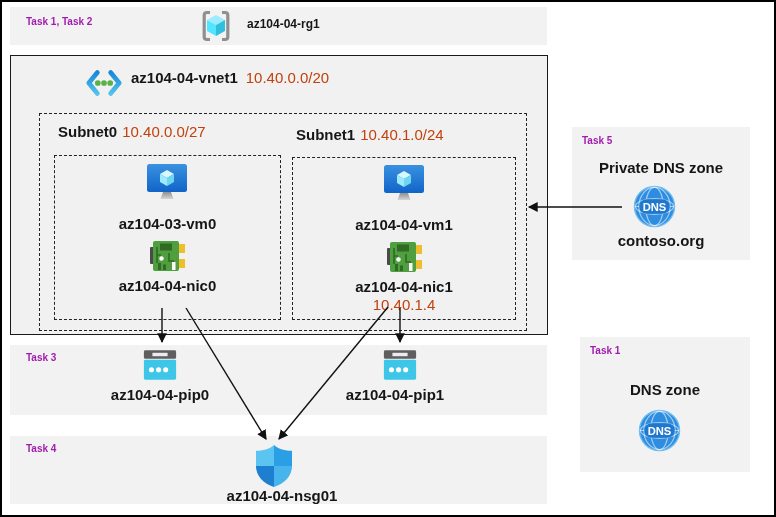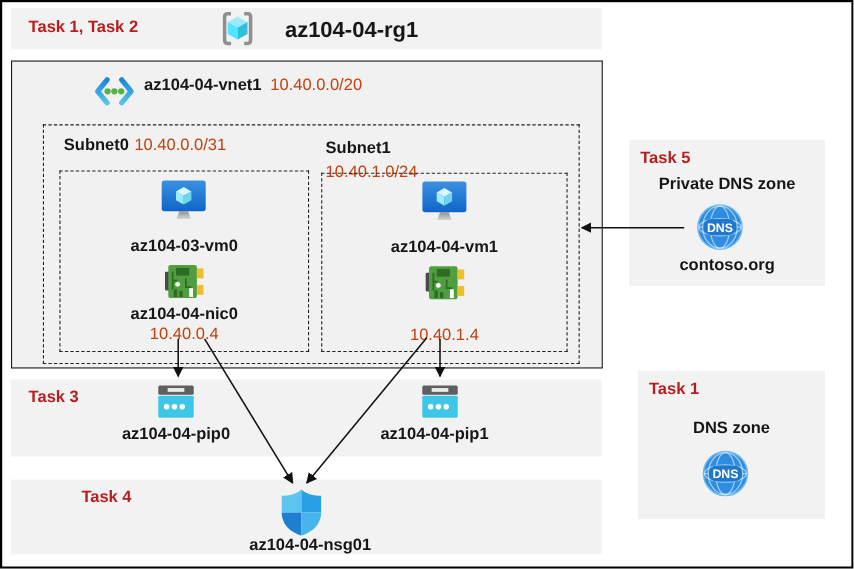--- a/index.html
+++ b/index.html
@@ -1,19 +1,19 @@
 <!DOCTYPE html>
 <html><head>
 <meta charset="utf-8">
 <style>
   html,body{margin:0;padding:0;background:#fff;font-family:"Liberation Sans",sans-serif;}
   #canvas{position:relative;width:776px;height:517px;box-sizing:border-box;border:2px solid #000;background:#fff;overflow:hidden;}
   .abs{position:absolute;}
   .band{background:#f2f2f2;}
-  .tasklabel{font-weight:bold;font-size:15px;color:#b91c1c;white-space:nowrap;text-align:right;}
+  .tasklabel{font-weight:bold;font-size:10px;color:#a21caf;white-space:nowrap;text-align:right;}
   .rname{font-weight:bold;font-size:15px;color:#161616;white-space:nowrap;}
   .dim{font-weight:normal;font-size:15px;color:#c2410c;white-space:nowrap;}
   .ctr{text-align:center;}
   .vnetbox{background:#f1f1f1;border:1px solid #1a1a1a;}
   .dashed{border:1px dashed #222;}
   .row{display:flex;align-items:flex-start;gap:8px;}
   svg{display:block;}
   #arrows{pointer-events:none;z-index:20;}
 </style>
 </head>
@@ -25,21 +25,21 @@
     <div class="abs tasklabel" style="left:16px;top:9px;">Task 1, Task 2</div>
     <div class="abs" style="left:188px;top:1px;">
       <svg width="36" height="36" viewBox="0 0 36 36">
         <path d="M12 4.5 H9 Q6.2 4.5 6.2 7.3 V28.7 Q6.2 31.5 9 31.5 H12" fill="none" stroke="#8f8f8f" stroke-width="3.2"></path>
         <path d="M24 4.5 H27 Q29.8 4.5 29.8 7.3 V28.7 Q29.8 31.5 27 31.5 H24" fill="none" stroke="#8f8f8f" stroke-width="3.2"></path>
         <polygon points="18,7 27,12 18,17 9,12" fill="#9cebff"></polygon>
         <polygon points="9,12 18,17 18,28 9,23" fill="#50e6ff"></polygon>
         <polygon points="27,12 18,17 18,28 27,23" fill="#32bedd"></polygon>
       </svg>
     </div>
-    <div class="abs rname" style="left:237px;top:10px;font-size:20px;margin-left:12px;">az104-04-rg1</div>
+    <div class="abs rname" style="left:237px;top:10px;font-size:12px;">az104-04-rg1</div>
   </div>
 
   <div class="abs vnetbox" style="left:8px;top:53px;width:536px;height:278px;">
     <div class="abs row" style="left:74px;top:13px;">
       <span>
         <svg width="38" height="28" viewBox="0 0 40 28">
           <defs>
             <linearGradient id="vng" x1="0" y1="0" x2="0" y2="1">
               <stop offset="0" stop-color="#1988d9"></stop>
                 <stop offset="1" stop-color="#54c2ea"></stop>
@@ -52,23 +52,23 @@
           <circle cx="26.5" cy="14" r="3" fill="#5bb047"></circle>
         </svg>
       </span>
       <span class="rname">az104-04-vnet1</span>
       <span class="dim">10.40.0.0/20</span>
     </div>
 
     <div class="abs dashed" style="left:28px;top:57px;width:486px;height:216px;">
       <div class="abs row" style="left:18px;top:9px;gap:5px;">
         <span class="rname">Subnet0</span>
-        <span class="dim">10.40.0.0/31</span>
-      </div>
-      <div class="abs row" style="left:256px;top:12px;gap:5px;flex-direction:column;">
+        <span class="dim">10.40.0.0/27</span>
+      </div>
+      <div class="abs row" style="left:256px;top:12px;gap:5px;">
         <span class="rname">Subnet1</span>
         <span class="dim">10.40.1.0/24</span>
       </div>
 
       <div class="abs dashed" style="left:14px;top:41px;width:225px;height:163px;">
         <div class="abs" style="left:90px;top:5px;">
           <svg width="44" height="44" viewBox="0 0 44 44">
             <defs>
               <linearGradient id="vmg" x1="0" y1="0" x2="0" y2="1">
                 <stop offset="0" stop-color="#3a91e0"></stop>
@@ -95,21 +95,20 @@
             <path d="M8 8 V24 M8 16 H12 M20 14 V22 H25" fill="none" stroke="#2f6b22" stroke-width="1.6"></path>
             <circle cx="12.5" cy="19.5" r="2.2" fill="#ffffff"></circle>
             <rect x="9" y="24" width="3" height="7" fill="#2f6b22"></rect>
             <rect x="14" y="25.5" width="3" height="5.5" fill="#2f6b22"></rect>
             <rect x="23" y="23" width="3.5" height="8" fill="#ffffff"></rect>
             <rect x="30" y="5" width="6" height="9" fill="#eebf2d"></rect>
             <rect x="30" y="20" width="6" height="9" fill="#eebf2d"></rect>
           </svg>
         </div>
         <div class="abs rname ctr" style="left:0;top:121px;width:100%;">az104-04-nic0</div>
-        <div class="abs dim ctr" style="left:0;top:139px;width:100%;">10.40.0.4</div>
       </div>
 
       <div class="abs dashed" style="left:252px;top:43px;width:222px;height:161px;">
         <div class="abs" style="left:89px;top:4px;">
           <svg width="44" height="44" viewBox="0 0 44 44">
             <rect x="2" y="3" width="40" height="28" rx="2.5" fill="url(#vmg)"></rect>
             <polygon points="22,9 29,13 22,17 15,13" fill="#d9f7ff"></polygon>
             <polygon points="15,13 22,17 22,25 15,21" fill="#9cebff"></polygon>
             <polygon points="29,13 22,17 22,25 29,21" fill="#6ed7f0"></polygon>
             <path d="M18 31 L26 31 L28.5 38 L15.5 38 Z" fill="url(#stg)"></path>
@@ -123,20 +122,21 @@
             <rect x="11" y="4.5" width="12" height="7" fill="#2f6b22"></rect>
             <path d="M8 8 V24 M8 16 H12 M20 14 V22 H25" fill="none" stroke="#2f6b22" stroke-width="1.6"></path>
             <circle cx="12.5" cy="19.5" r="2.2" fill="#ffffff"></circle>
             <rect x="9" y="24" width="3" height="7" fill="#2f6b22"></rect>
             <rect x="14" y="25.5" width="3" height="5.5" fill="#2f6b22"></rect>
             <rect x="23" y="23" width="3.5" height="8" fill="#ffffff"></rect>
             <rect x="30" y="5" width="6" height="9" fill="#eebf2d"></rect>
             <rect x="30" y="20" width="6" height="9" fill="#eebf2d"></rect>
           </svg>
         </div>
+        <div class="abs rname ctr" style="left:0;top:120px;width:100%;">az104-04-nic1</div>
         <div class="abs dim ctr" style="left:0;top:138px;width:100%;">10.40.1.4</div>
       </div>
     </div>
   </div>
 
   <div class="abs band" style="left:570px;top:125px;width:178px;height:133px;">
     <div class="abs tasklabel" style="left:10px;top:8px;">Task 5</div>
     <div class="abs rname ctr" style="left:0;top:32px;width:100%;">Private DNS zone</div>
     <div class="abs" style="left:61px;top:58px;">
       <svg width="43" height="43" viewBox="0 0 44 44">
@@ -194,21 +194,21 @@
           <ellipse cx="22" cy="22" rx="19.5" ry="8"></ellipse>
           <line x1="2" y1="22" x2="42" y2="22"></line>
         </g>
         <rect x="6.5" y="14.5" width="31" height="15" rx="7.5" fill="#1f78cc"></rect>
         <text x="22" y="26.5" text-anchor="middle" font-size="11.5" font-weight="bold" fill="#ffffff" font-family="Liberation Sans, sans-serif">DNS</text>
       </svg>
     </div>
   </div>
 
   <div class="abs band" style="left:8px;top:434px;width:537px;height:68px;">
-    <div class="abs tasklabel" style="left:16px;top:7px;margin-left:48px;">Task 4</div>
+    <div class="abs tasklabel" style="left:16px;top:7px;">Task 4</div>
     <div class="abs" style="left:243px;top:7px;">
       <svg width="42" height="46" viewBox="0 0 44 48">
         <defs>
           <clipPath id="shld">
             <path d="M22 2 C27 6.5 33.5 8 41 8 V23 C41 35 33 42.5 22 46 C11 42.5 3 35 3 23 V8 C10.5 8 17 6.5 22 2 Z"></path>
           </clipPath>
         </defs>
         <g clip-path="url(#shld)">
           <rect x="0" y="0" width="22" height="24" fill="#5bc4f1"></rect>
           <rect x="22" y="0" width="22" height="24" fill="#2b9fe6"></rect>

